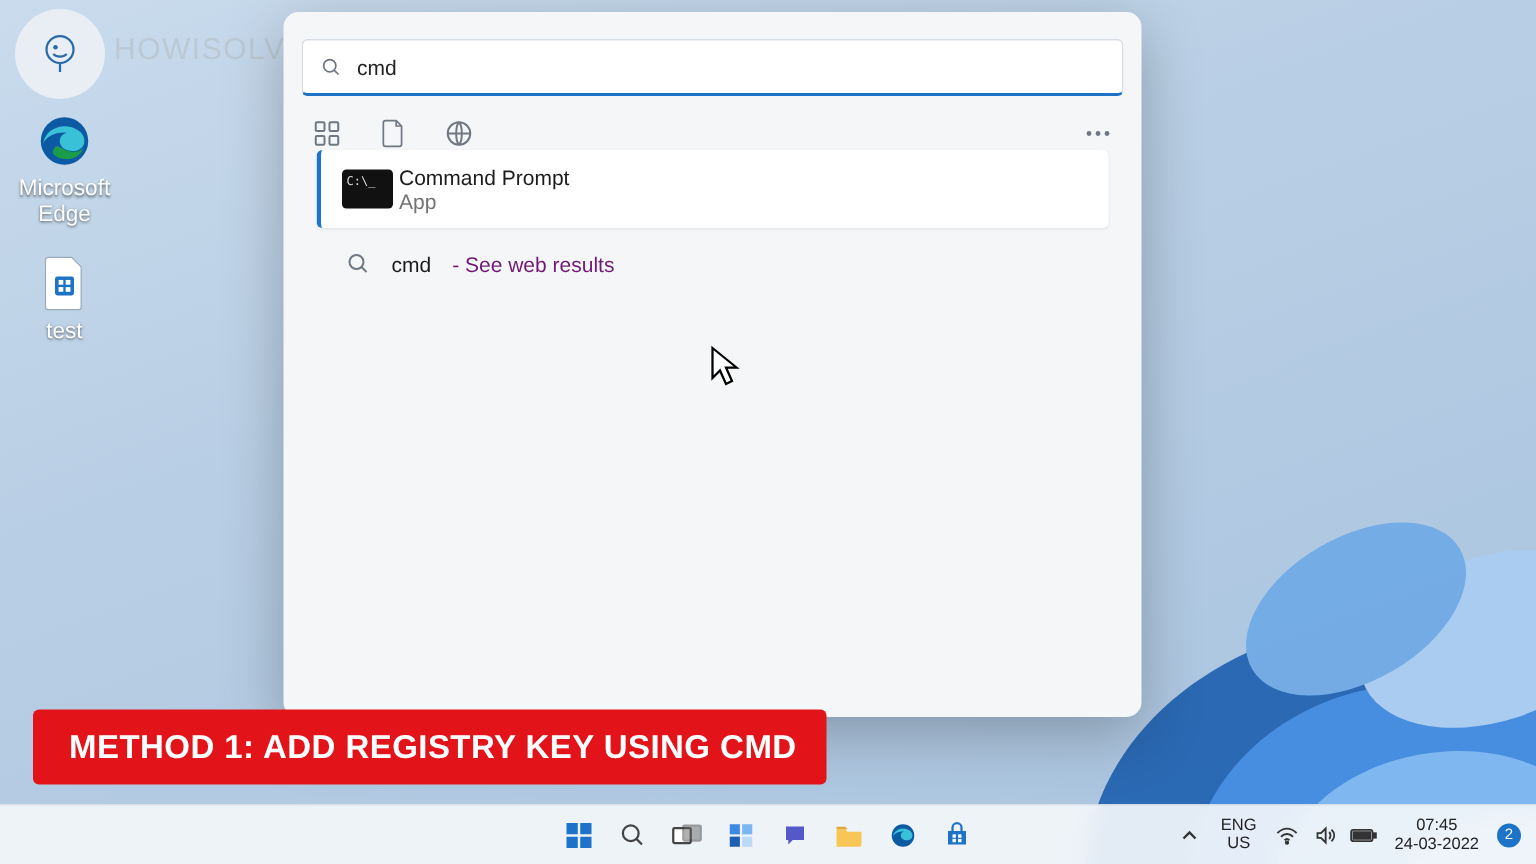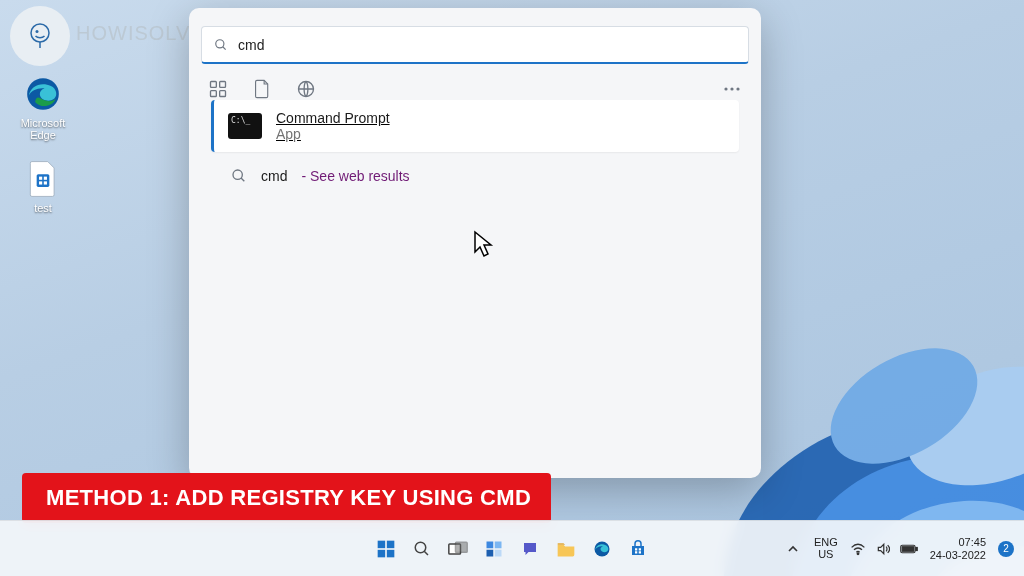--- a/index.html
+++ b/index.html
@@ -8,57 +8,57 @@
 
   
   .watermark { position:absolute; top:22px; left:76px; color:#bcc9d4; font-size:20px; letter-spacing:1px; font-weight:500; }
   .watermark-logo { position:absolute; top:6px; left:10px; width:60px; height:60px; background:#e8eef3; border-radius:50%; display:flex; align-items:center; justify-content:center; }
   .watermark-logo svg { width:36px; height:36px; }
 
   
   .desktop-icons { position:absolute; top:74px; left:10px; display:flex; flex-direction:column; gap:18px; }
   .di { width:66px; display:flex; flex-direction:column; align-items:center; cursor:pointer; }
   .di .ic { width:40px; height:40px; display:flex; align-items:center; justify-content:center; border-radius:6px; }
-  .di .lbl { font-size:11px; color:#fff; text-align:center; margin-top:3px; text-shadow:0 1px 2px rgba(0,0,0,.6); }
+  .di .lbl { font-size:15px; color:#fff; text-align:center; margin-top:3px; text-shadow:0 1px 2px rgba(0,0,0,.6); }
 
   
   .bloom { position:absolute; right:-70px; bottom:-60px; width:480px; height:360px; pointer-events:none; }
 
   
   .panel { position:absolute; top:8px; left:189px; width:572px; height:470px;
            background:#f5f6f8; border-radius:10px;
            box-shadow:0 12px 40px rgba(0,0,0,.25); padding:18px 12px; }
   .search-box { background:#fff; border:1px solid #d7dde4; border-bottom:2px solid #1d73c7;
                 height:38px; display:flex; align-items:center; padding:0 12px; gap:10px; border-radius:4px; }
   .search-box input { border:none; outline:none; flex:1; font-size:14px; color:#222; background:transparent; }
   .filters { margin-top:14px; padding:0 6px; display:flex; align-items:center; gap:22px; color:#6f7782; }
   .filters .spacer { flex:1; }
   .filters .f-ic { width:22px; height:22px; display:flex; align-items:center; justify-content:center; cursor:pointer; }
   .section-title { margin:24px 0 10px 18px; font-size:14px; font-weight:600; color:#1b1b1b; }
-  .result { margin:0 10px; background:#fff; border-radius:4px; padding:10px 14px; display:flex; align-items:center; gap:14px; border-left:3px solid #1d73c7; box-shadow:0 1px 2px rgba(0,0,0,.06); cursor:pointer;text-decoration:underline; }
+  .result { margin:0 10px; background:#fff; border-radius:4px; padding:10px 14px; display:flex; align-items:center; gap:4px; border-left:3px solid #1d73c7; box-shadow:0 1px 2px rgba(0,0,0,.06); cursor:pointer; }
   .result .thumb { width:34px; height:26px; background:#111; border-radius:3px; position:relative; }
   .result .thumb::before { content:"C:\\_"; color:#ddd; font-size:8px; position:absolute; top:3px; left:3px; font-family:Consolas,monospace; }
   .result .txt .t1 { font-size:14px; color:#1b1b1b; }
   .result .txt .t2 { font-size:14px; color:#737373; }
   .web-item { margin:6px 10px 0 24px; padding:10px 6px; display:flex; align-items:center; gap:14px; cursor:pointer; color:#1b1b1b; font-size:14px; }
   .web-item .hint { color:#701a75; }
 
   
   .cursor { position:absolute; top:230px; left:472px; width:24px; height:30px; }
 
   
   .banner { position:absolute; left:22px; bottom:53px; background:#e3131a; color:#fff; padding:12px 20px 12px 24px; font-size:22px; font-weight:700; letter-spacing:.3px; border-radius:4px; }
 
   
-  .taskbar { position:absolute; bottom:0; left:0; right:0; height:56px; background:rgba(243,246,250,.92); backdrop-filter:blur(6px); display:flex; align-items:center; border-top:1px solid rgba(0,0,0,.08); }
+  .taskbar { position:absolute; bottom:0; left:0; right:0; height:40px; background:rgba(243,246,250,.92); backdrop-filter:blur(6px); display:flex; align-items:center; border-top:1px solid rgba(0,0,0,.08); }
   .tb-center { position:absolute; left:50%; transform:translateX(-50%); display:flex; gap:8px; align-items:center; }
   .tb-btn { width:28px; height:28px; display:flex; align-items:center; justify-content:center; cursor:pointer; border-radius:4px; }
   .tb-right { margin-left:auto; display:flex; align-items:center; gap:12px; padding-right:10px; font-size:11px; color:#222; }
   .sys { display:flex; align-items:center; gap:10px; }
-  .clock { display:flex; flex-direction:column; align-items:flex-end; line-height:1.1; }
+  .clock { display:flex; flex-direction:column; align-items:center; line-height:1.1; }
   .chevron { width:18px; height:18px; display:flex; align-items:center; justify-content:center; cursor:pointer; }
   .lang { display:flex; flex-direction:column; align-items:center; line-height:1.05; cursor:pointer; }
   .notif { width:16px; height:16px; background:#1d73c7; border-radius:50%; display:flex; align-items:center; justify-content:center; color:#fff; font-size:10px; cursor:pointer; }
 </style>
 </head>
 <body>
 
 <div class="watermark-logo">
   <svg viewBox="0 0 48 48" fill="none">
       <circle cx="24" cy="20" r="12" stroke="#2b6aa8" stroke-width="2"></circle>

